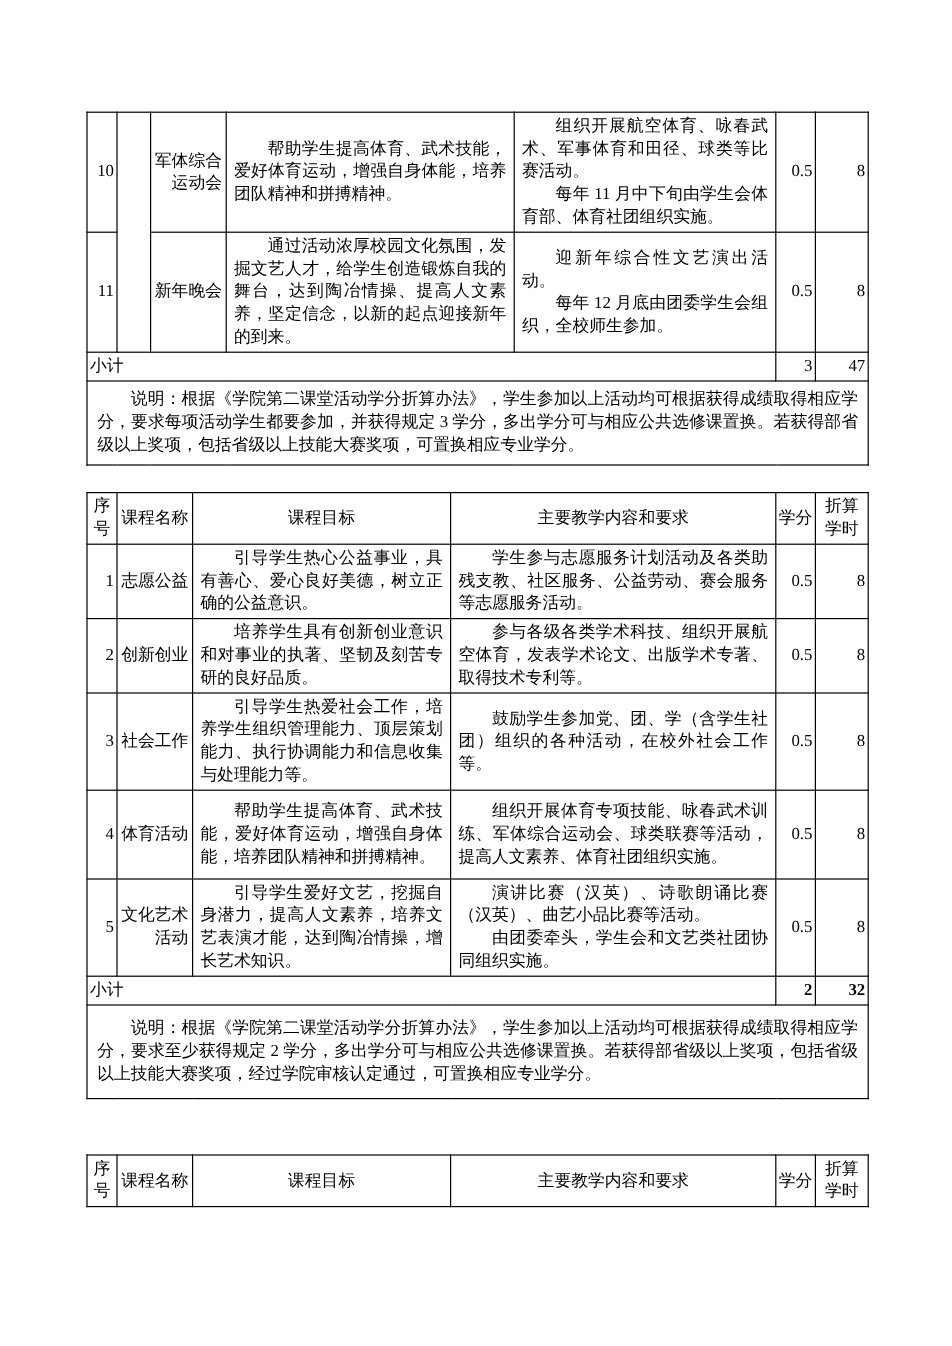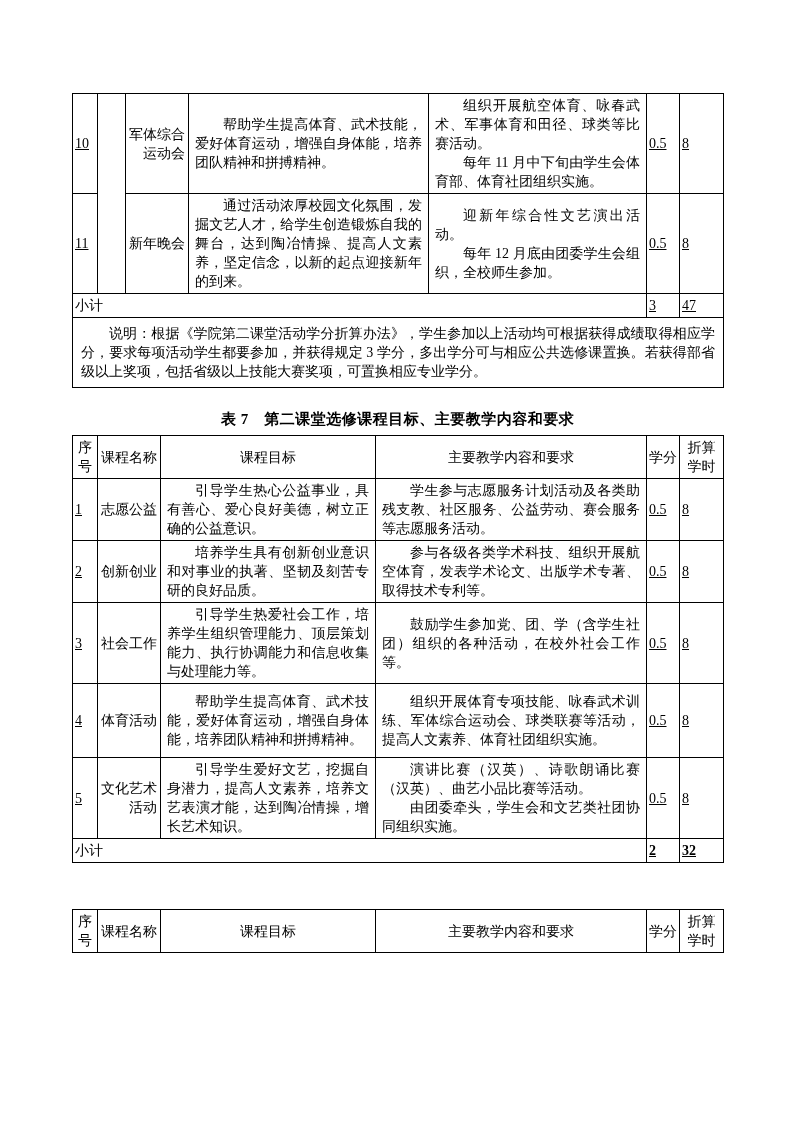--- a/index.html
+++ b/index.html
@@ -27,21 +27,21 @@
   }
   table.doc-table td, table.doc-table th {
     border: 1px solid #000000;
     vertical-align: middle;
     font-size: 14px;
     line-height: 19px;
     font-weight: normal;
     overflow: hidden;
   }
   th.hdr { font-weight: bold; text-align: center; padding: 2px 2px; }
-  td.num { text-align: left; padding: 1px 2px; text-decoration: underline; }
+  td.num { text-align: right; padding: 1px 2px; }
   td.num.bold { font-weight: bold; }
   td.name-cell { text-align: right; padding: 2px 3px; }
   td.text-cell { text-align: justify; padding: 2px 6px; margin-left: 29px; }
   .para { text-indent: 2em; text-align: justify; }
   td.subtotal-cell { text-align: left; padding: 1px 2px; }
   td.note-cell { padding: 4px 8px; vertical-align: middle; }
   .doc-title {
     font-size: 15px;
     font-weight: bold;
     text-align: center;
@@ -103,21 +103,20 @@
       <tr style="height:70px">
         <td class="note-cell" colspan="7">
               <div class="para">说明：根据《学院第二课堂活动学分折算办法》，学生参加以上活动均可根据获得成绩取得相应学分，要求每项活动学生都要参加，并获得规定 3 学分，多出学分可与相应公共选修课置换。若获得部省级以上奖项，包括省级以上技能大赛奖项，可置换相应专业学分。</div>
             </td>
       </tr>
     </tbody>
       </table>
 
     <div class="gap-a"></div>
 
-    <div class="doc-title">表 7　第二课堂选修课程目标、主要教学内容和要求</div>
     <table class="doc-table">
       <colgroup>
         <col style="width:25px">
           <col style="width:63px">
           <col style="width:215px">
         <col style="width:271px">
           <col style="width:33px">
           <col style="width:44px">
       </colgroup>
       <tbody>
@@ -188,20 +187,25 @@
               <p class="para">由团委牵头，学生会和文艺类社团协同组织实施。</p>
             </td>
         <td class="num">0.5</td>
         <td class="num">8</td>
       </tr>
       <tr style="height:24px">
         <td class="subtotal-cell" colspan="4">小计</td>
         <td class="num bold">2</td>
         <td class="num bold">32</td>
       </tr>
+      <tr style="height:78px">
+        <td class="note-cell" colspan="6">
+              <div class="para">说明：根据《学院第二课堂活动学分折算办法》，学生参加以上活动均可根据获得成绩取得相应学分，要求至少获得规定 2 学分，多出学分可与相应公共选修课置换。若获得部省级以上奖项，包括省级以上技能大赛奖项，经过学院审核认定通过，可置换相应专业学分。</div>
+            </td>
+      </tr>
     </tbody>
       </table>
 
     <div class="gap-b"></div>
 
     <table class="doc-table">
       <colgroup>
         <col style="width:25px">
           <col style="width:63px">
           <col style="width:215px">

